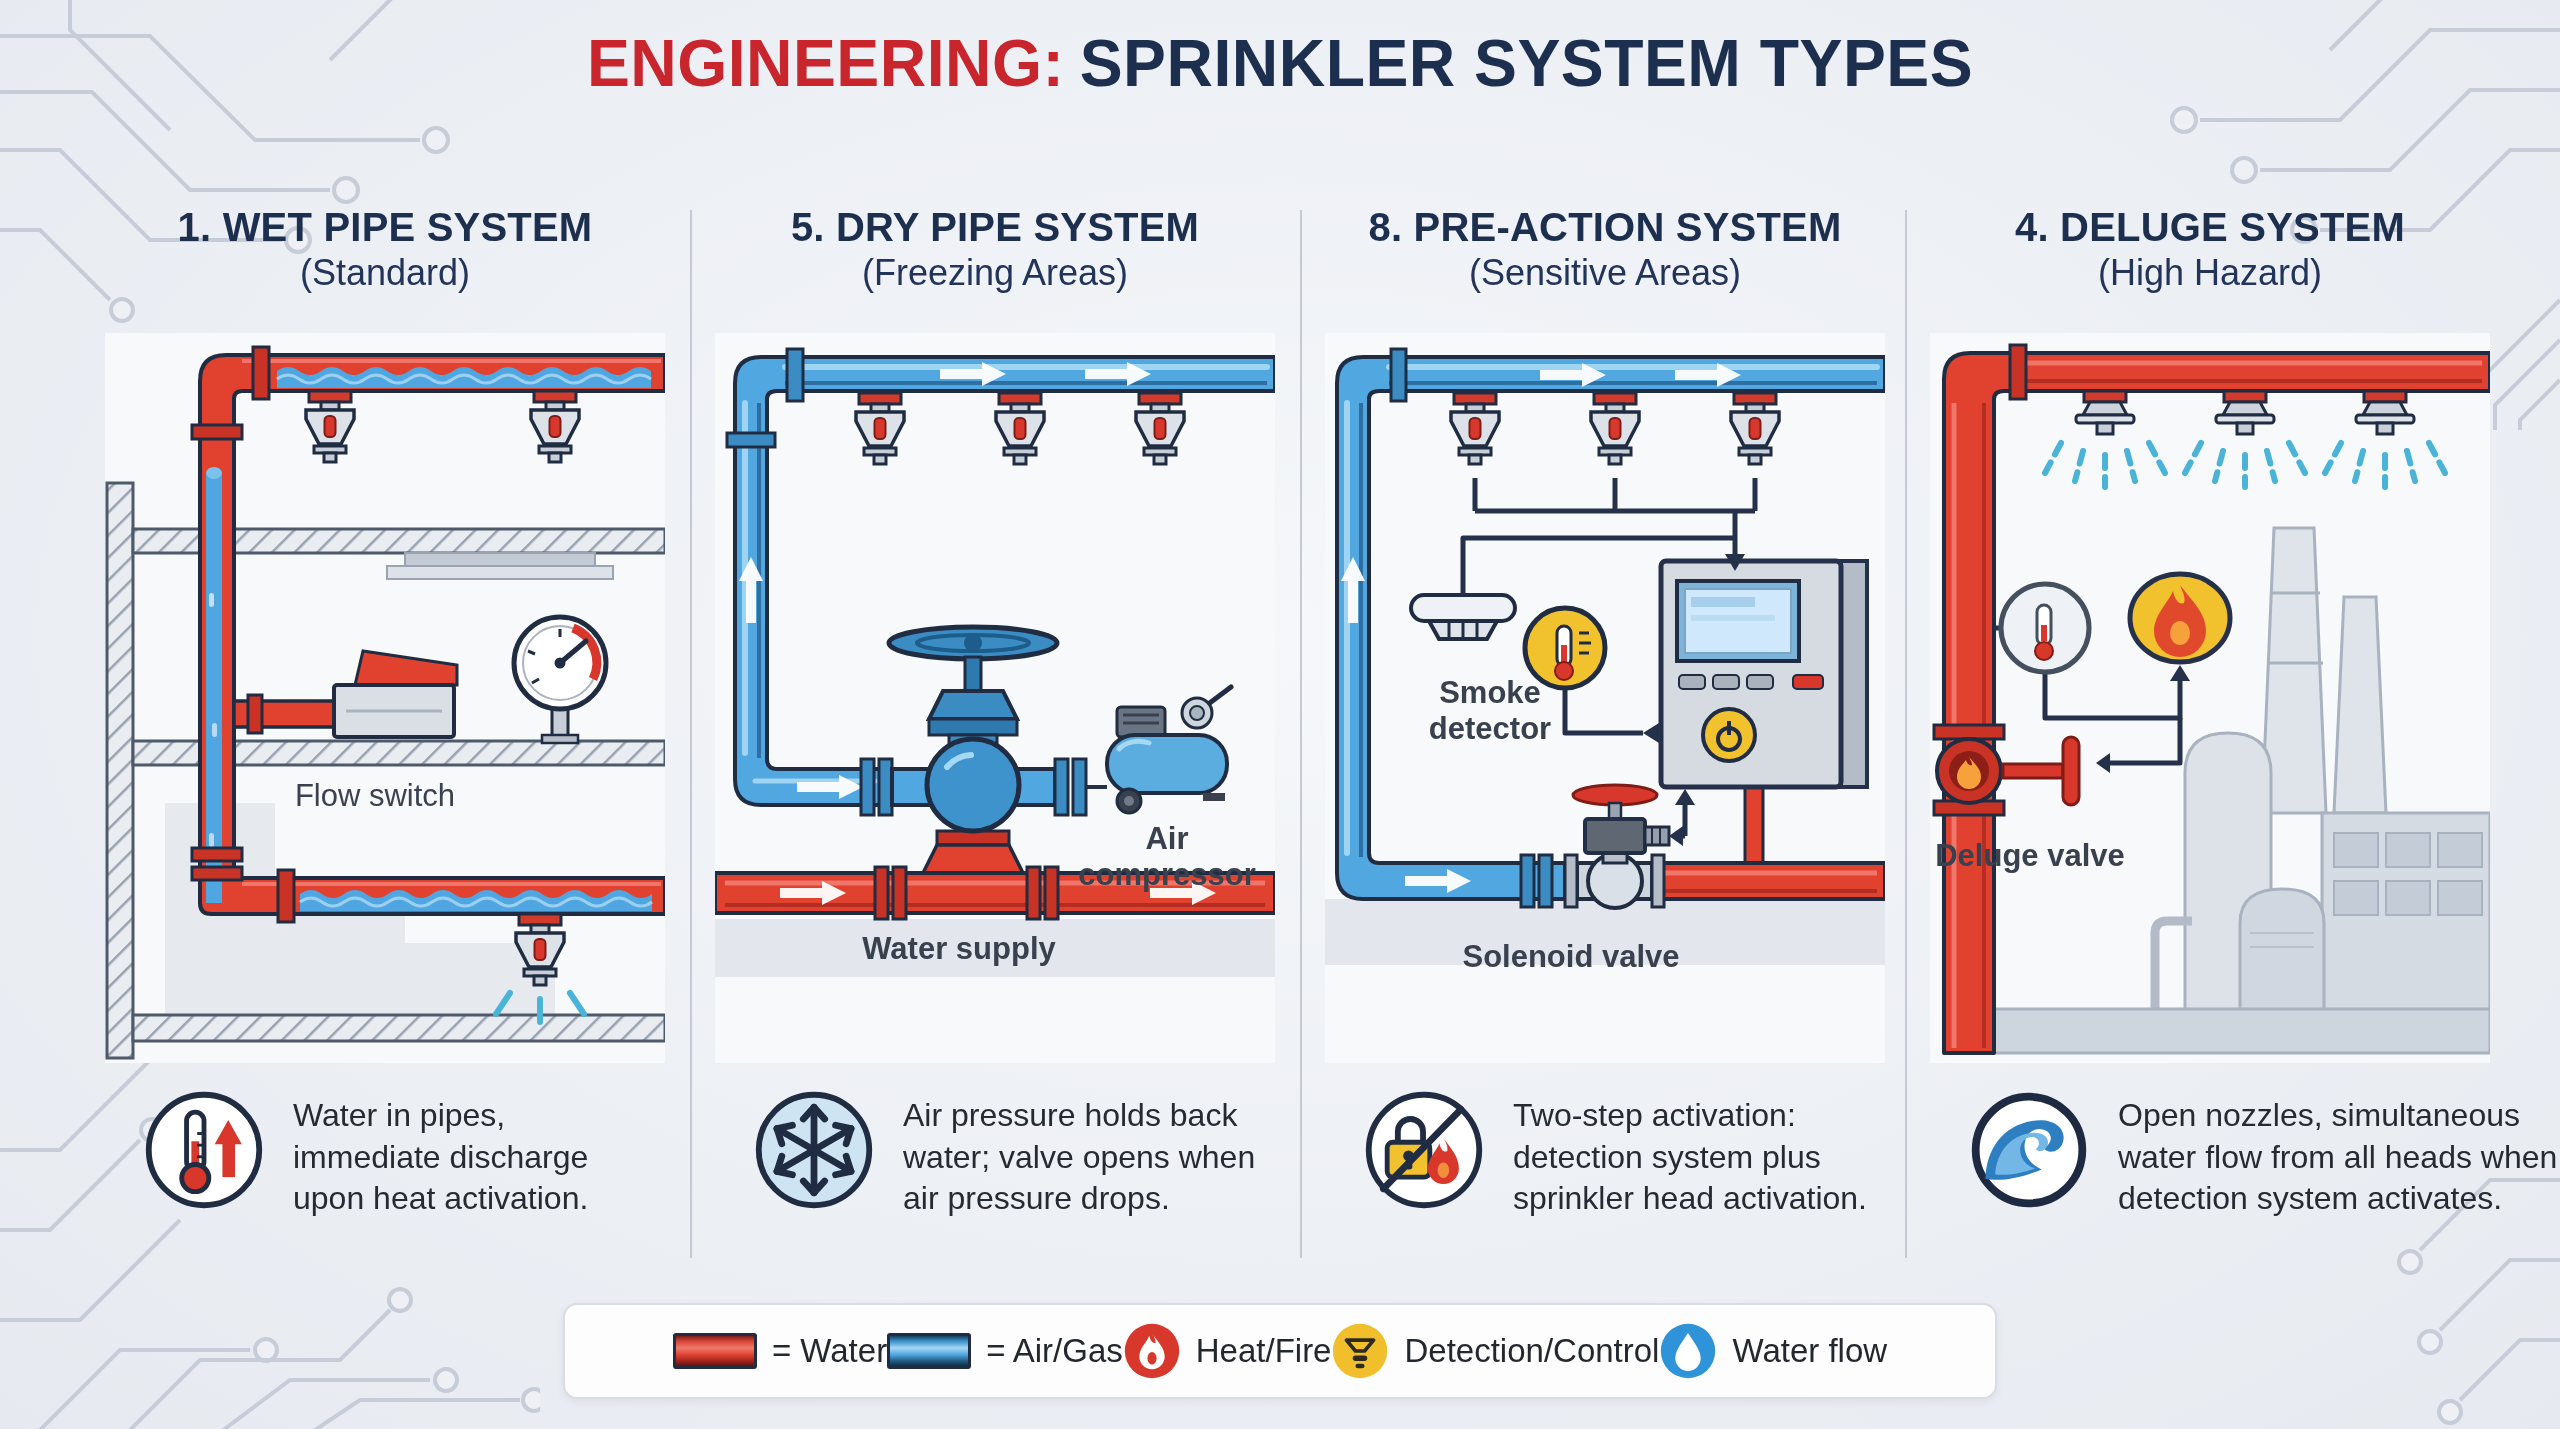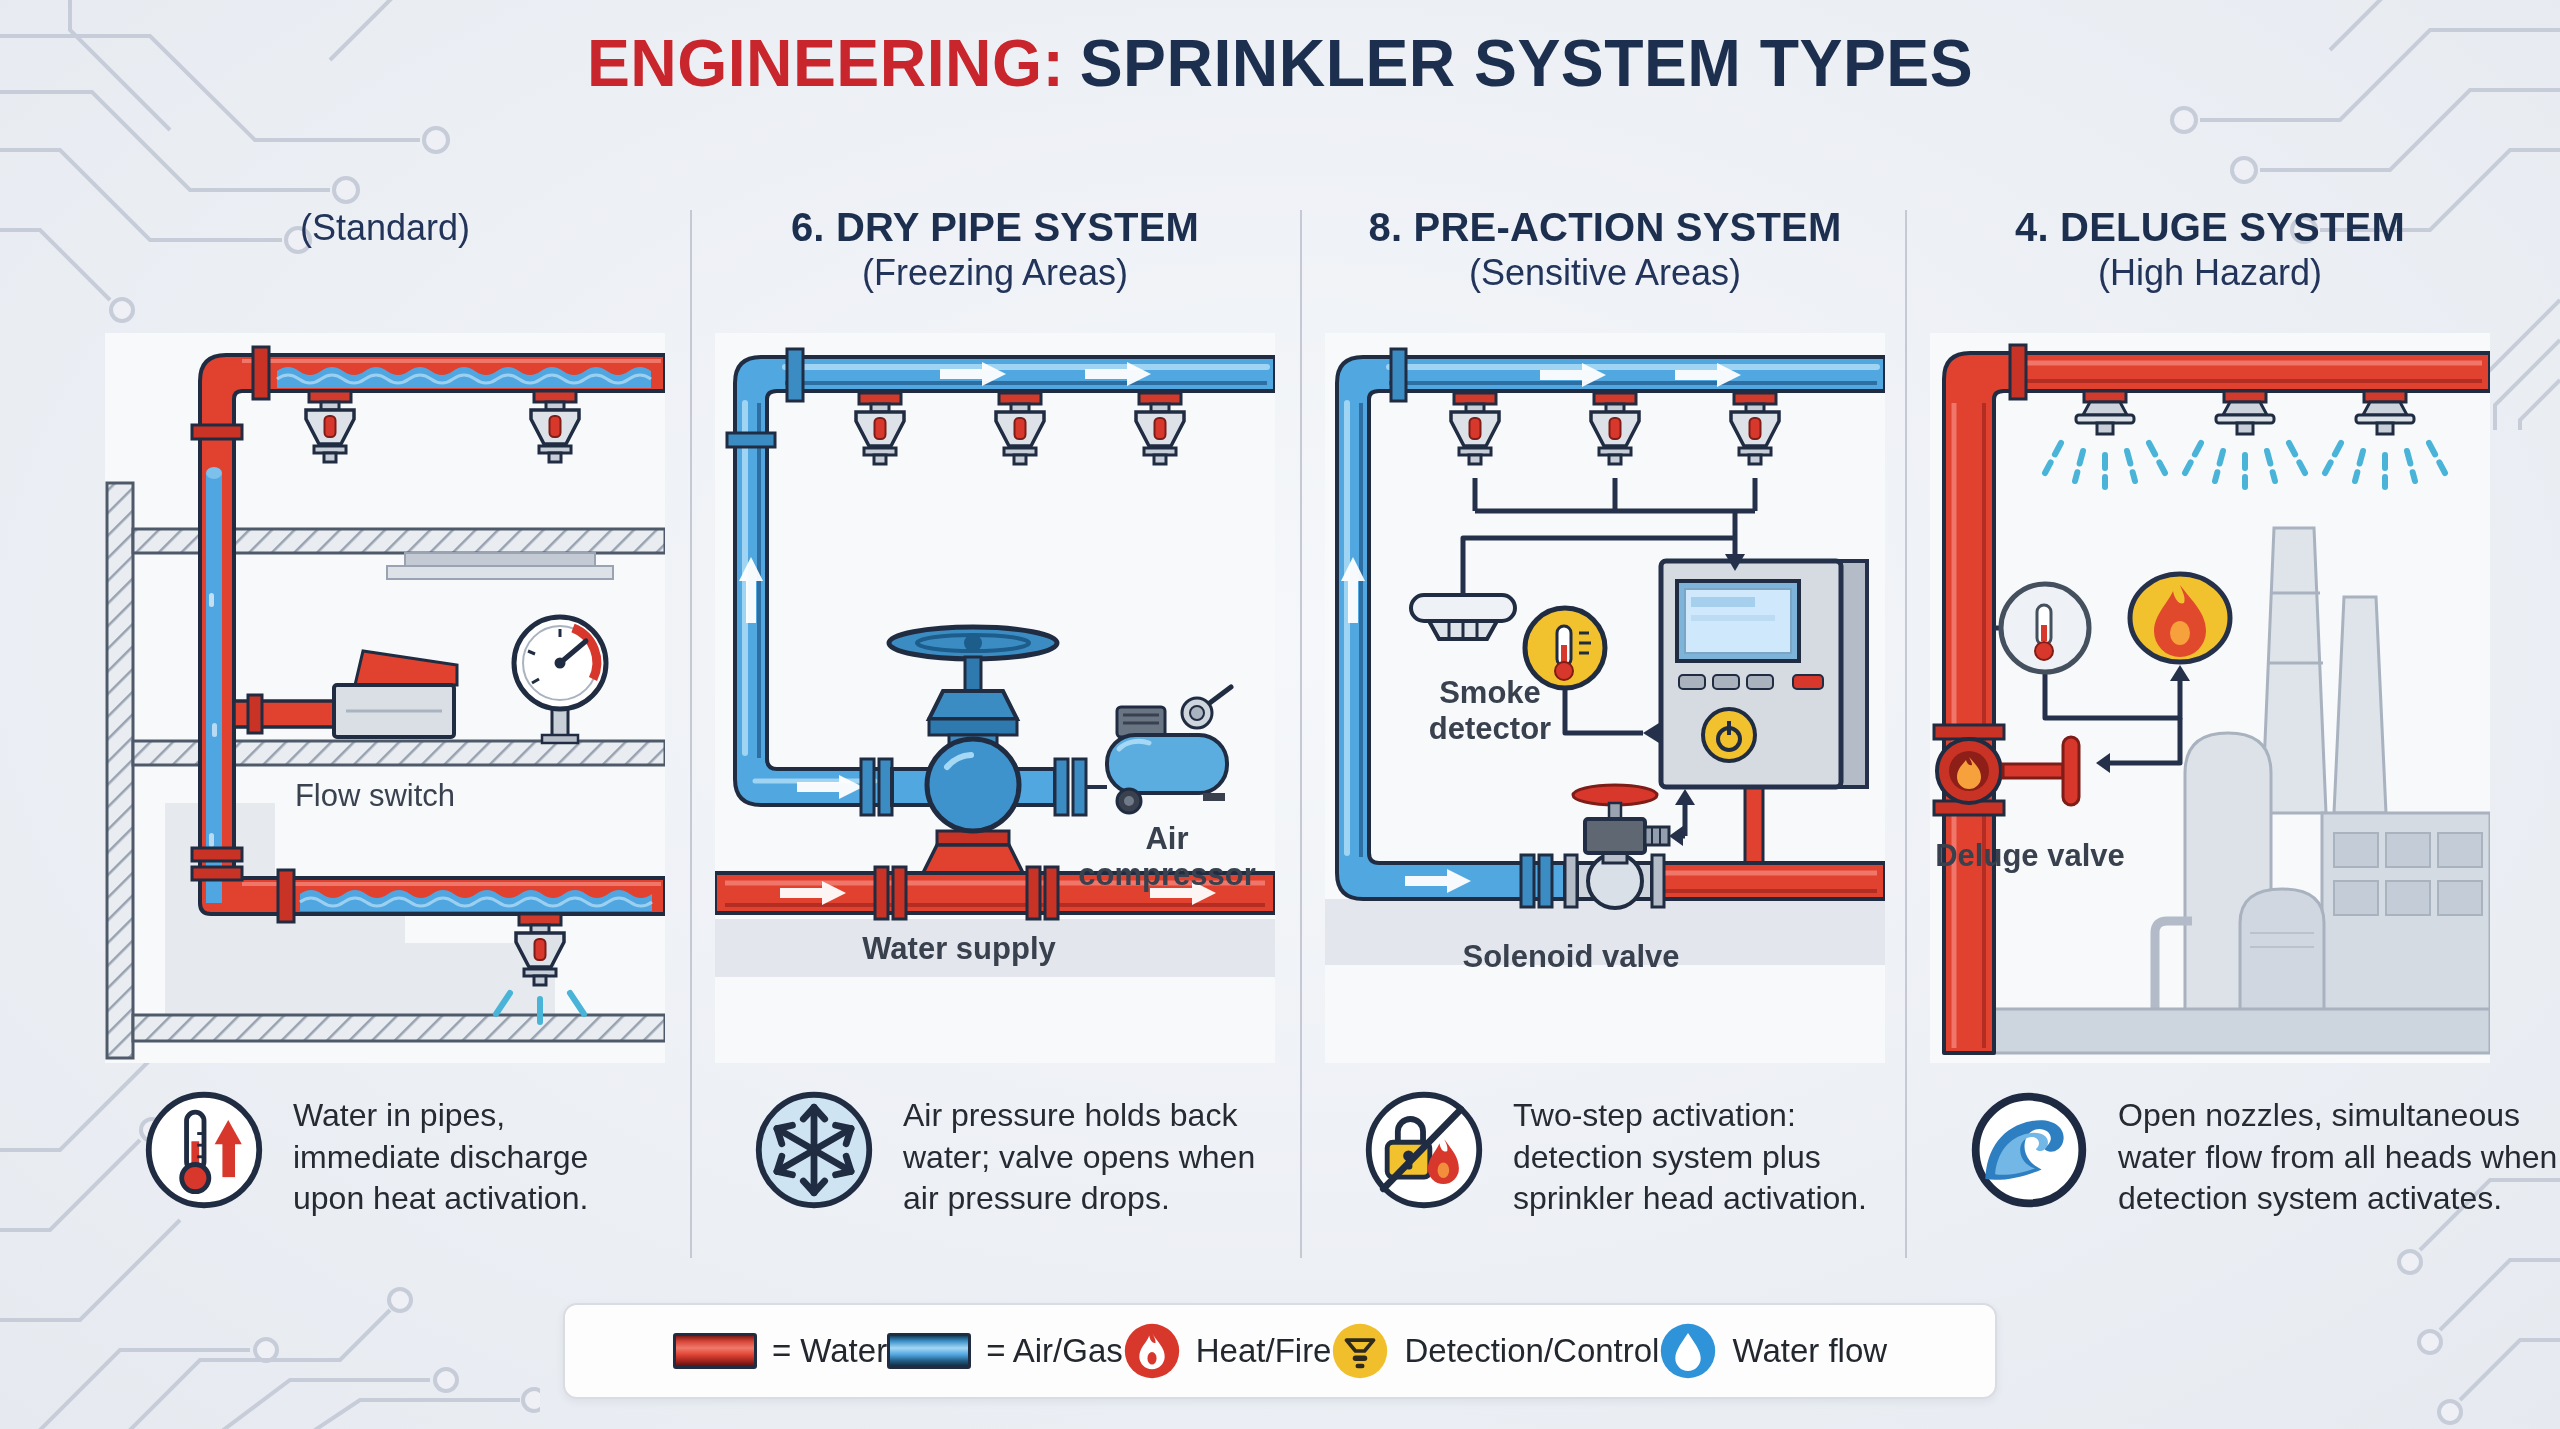--- a/index.html
+++ b/index.html
@@ -131,20 +131,21 @@
     <div class="inner">
       <span class="hl">ENGINEERING:</span><span class="main">SPRINKLER SYSTEM TYPES</span>
     </div>
   </div>
 
   <div class="separator" style="left:690px"></div>
   <div class="separator" style="left:1300px"></div>
   <div class="separator" style="left:1905px"></div>
 
   <div class="panel" style="left:85px">
+    <h2>1. WET PIPE SYSTEM</h2>
     <h3>(Standard)</h3>
     <div class="diagram">
       <svg width="560" height="730" viewBox="0 0 560 730">
         <rect x="0" y="0" width="560" height="730" fill="#f7f9fb"></rect>
         <path d="M60,682 V470 H170 V545 H300 V610 H450 V682 Z" fill="#d9dee5" opacity="0.55"></path>
 
         <rect x="2" y="150" width="26" height="575" fill="url(#hatch)" stroke="#4e5a6a" stroke-width="3"></rect>
         <rect x="28" y="196" width="532" height="24" fill="url(#hatch)" stroke="#4e5a6a" stroke-width="3"></rect>
         <rect x="28" y="408" width="532" height="24" fill="url(#hatch)" stroke="#4e5a6a" stroke-width="3"></rect>
         <rect x="28" y="682" width="532" height="26" fill="url(#hatch)" stroke="#4e5a6a" stroke-width="3"></rect>
@@ -218,21 +219,21 @@
         <line x1="58" y1="60" x2="64" y2="60" stroke="#202c42" stroke-width="3"></line>
         <line x1="58" y1="72" x2="64" y2="72" stroke="#202c42" stroke-width="3"></line>
         <rect x="84" y="57" width="13" height="36" fill="#d8372c"></rect>
         <polygon points="76,59 104,59 90,34" fill="#d8372c"></polygon>
       </svg>
       <div class="cap-text" style="width:330px">Water in pipes, immediate discharge upon heat activation.</div>
     </div>
   </div>
 
   <div class="panel" style="left:695px">
-    <h2>6. DRY PIPE SYSTEM</h2>
+    <h2>5. DRY PIPE SYSTEM</h2>
     <h3>(Freezing Areas)</h3>
     <div class="diagram">
       <svg width="560" height="730" viewBox="0 0 560 730">
         <rect x="0" y="0" width="560" height="730" fill="#f7f9fb"></rect>
         <rect x="0" y="586" width="560" height="58" fill="#e3e7ed"></rect>
 
         <path d="M560,24 H46 Q20,24 20,50 V446 Q20,472 46,472 H168 V436 H62 Q52,436 52,426 V66 Q52,58 62,58 H560 Z" fill="#51a7e0" stroke="#202c42" stroke-width="4" stroke-linejoin="round"></path>
         <path d="M70,34 H552" stroke="#9fd4f2" stroke-width="6" fill="none" stroke-linecap="round"></path>
         <path d="M70,50 H552" stroke="#2d6ea3" stroke-width="4" fill="none"></path>
         <path d="M30,70 V420" stroke="#9fd4f2" stroke-width="6" fill="none" stroke-linecap="round"></path>

